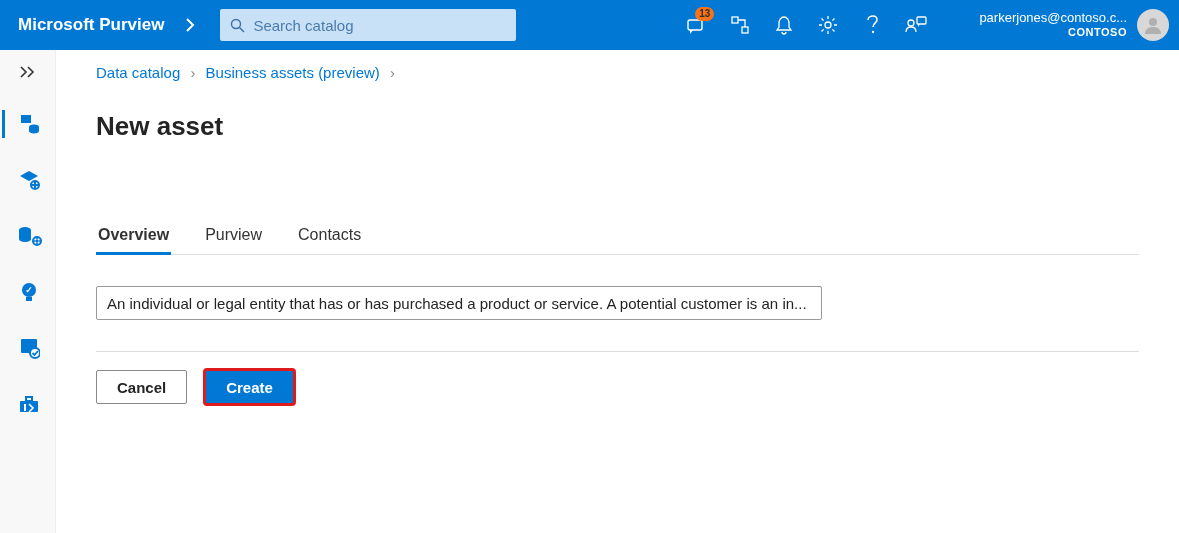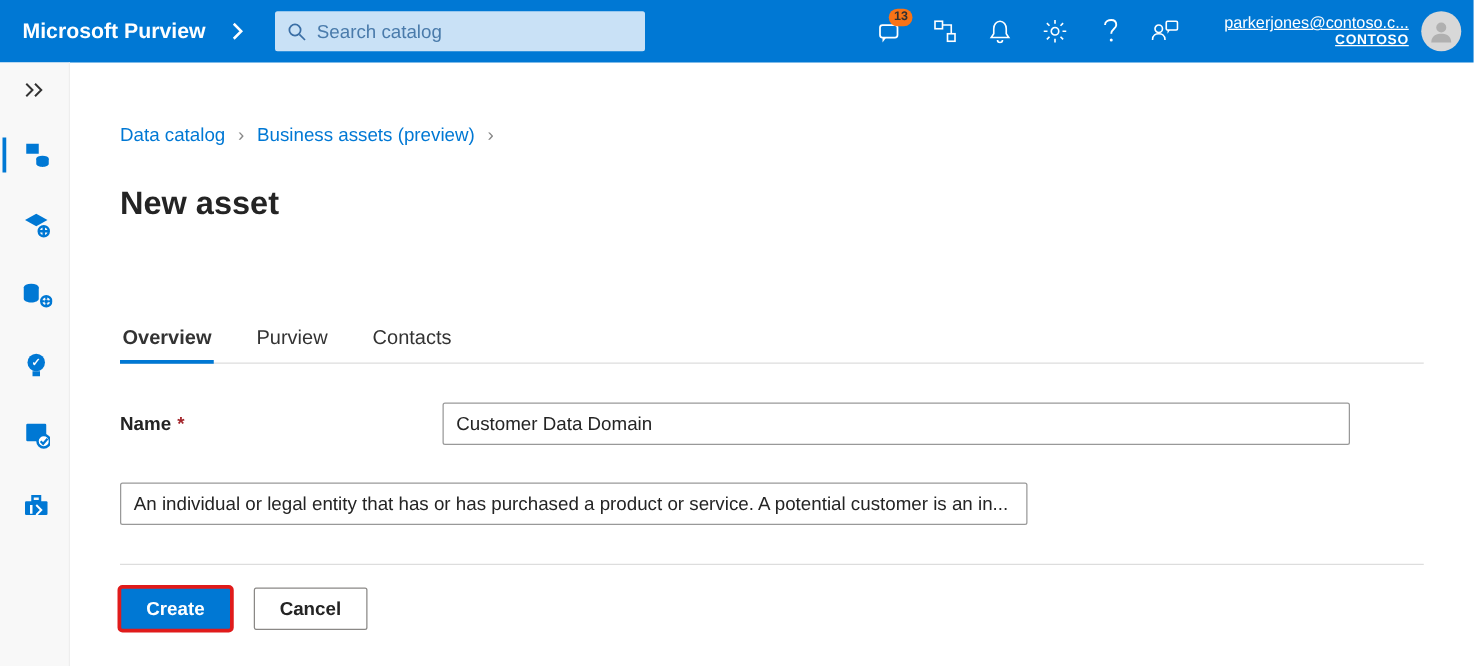--- a/index.html
+++ b/index.html
@@ -8,33 +8,33 @@
   .header { height: 50px; background: #0078d4; color: #fff; display: flex; align-items: center; }
   .app-title { font-size: 17px; font-weight: 600; padding: 0 14px 0 18px; }
   .caret { width: 24px; display:flex; justify-content:center; align-items:center; margin-right: 18px;}
   .search-wrap { width: 296px; height: 32px; background: #c9e1f6; border-radius: 2px; display:flex; align-items:center; padding: 0 10px; justify-content: center; }
   .search-wrap .sicon { color: #3a6ea5; margin-right: 8px; display:flex; }
   .search-input { flex:1; border: none; background: transparent; outline: none; font-size: 15px; color: #3a6ea5; }
   .search-input::placeholder { color: #4a7bab; }
   .header-right { flex:1; display:flex; align-items:center; justify-content:flex-end; gap: 22px; padding-right: 10px; }
   .header-icon { width: 22px; height:22px; display:flex; align-items:center; justify-content:center; cursor:pointer; position:relative; }
   .badge { position:absolute; top:-7px; right:-7px; background:#f97316; color:#323130; border-radius: 10px; font-size:10px; padding: 0 4px; height:14px; line-height:14px; font-weight:600; }
-  .user-block { display:flex; align-items:center; gap:10px; margin-left:14px;text-decoration:underline; }
+  .user-block { display:flex; align-items:center; gap:10px; margin-left:30px; }
   .user-text { text-align:right; font-size:13px; line-height:15px; }
   .user-text .tenant { font-size:11px; font-weight:600; letter-spacing:.5px; }
   .avatar { width:32px; height:32px; border-radius:50%; background:#d8d8d8; display:flex; align-items:center; justify-content:center; }
 
   
   .body { display:flex; height: calc(533px - 50px); }
   .nav { width: 56px; background:#f8f8f8; border-right:1px solid #eee; display:flex; flex-direction:column; align-items:center; padding-top:8px; gap:20px; }
   .nav .expand { width:40px; height:28px; display:flex; align-items:center; justify-content:center; cursor:pointer; }
   .nav-item { width:40px; height:36px; display:flex; align-items:center; justify-content:center; cursor:pointer; border-left:2px solid transparent; position:relative;}
   .nav-item.active::before { content:""; position:absolute; left:-8px; top:4px; bottom:4px; width:3px; background:#0078d4; }
 
-  .main { flex:1; padding: 14px 0 0 0; position:relative;margin-top:36px; }
+  .main { flex:1; padding: 14px 0 0 0; position:relative; }
   .breadcrumb { font-size: 15px; color:#0078d4; padding: 0 0 0 40px; }
   .breadcrumb .crumb { color:#0078d4; text-decoration:none; cursor:pointer; }
   .breadcrumb .sep { color:#888; margin: 0 6px; }
   .page-title { font-size: 26px; font-weight:600; color:#242424; padding: 30px 0 0 40px; }
 
   .form { padding: 10px 40px 0 40px; }
   .row { display:flex; align-items:center; min-height: 48px; }
   .label-col { width: 258px; font-size:15px; font-weight:600; color:#242424; display:flex; align-items:center; gap:5px;}
   .req { color:#a4262c; }
   .info-circle { width:14px; height:14px; border:1px solid #888; border-radius:50%; display:inline-flex; align-items:center; justify-content:center; font-size:10px; color:#888; font-weight:normal; margin-left:4px;}
@@ -204,42 +204,31 @@
       <div class="row">
       </div>
 
       <div class="tabs">
         <div class="tab active">Overview</div>
         <div class="tab">Purview</div>
         <div class="tab">Contacts</div>
       </div>
 
       <div class="fields">
-        <div class="row">
-          <div class="label-col">
-            <span>Name</span>
-              <span class="req">*</span>
-          </div>
-          <div class="input-col">
-            <div class="txt">
-              <span>Customer Data Domain</span>
-            </div>
-          </div>
-        </div>
 
         <div class="row">
           <div class="input-col">
             <div class="txt trunc">
               <span>An individual or legal entity that has or has purchased a product or service. A potential customer is an in...</span>
             </div>
           </div>
         </div>
 
       </div>
     </div>
 
     <div class="footer-border"></div>
     <div class="footer">
+      <div class="btn secondary">Cancel</div>
       <div class="btn primary highlight">Create</div>
-      <div class="btn secondary">Cancel</div>
     </div>
   </div>
 </div>
 
 </body></html>

